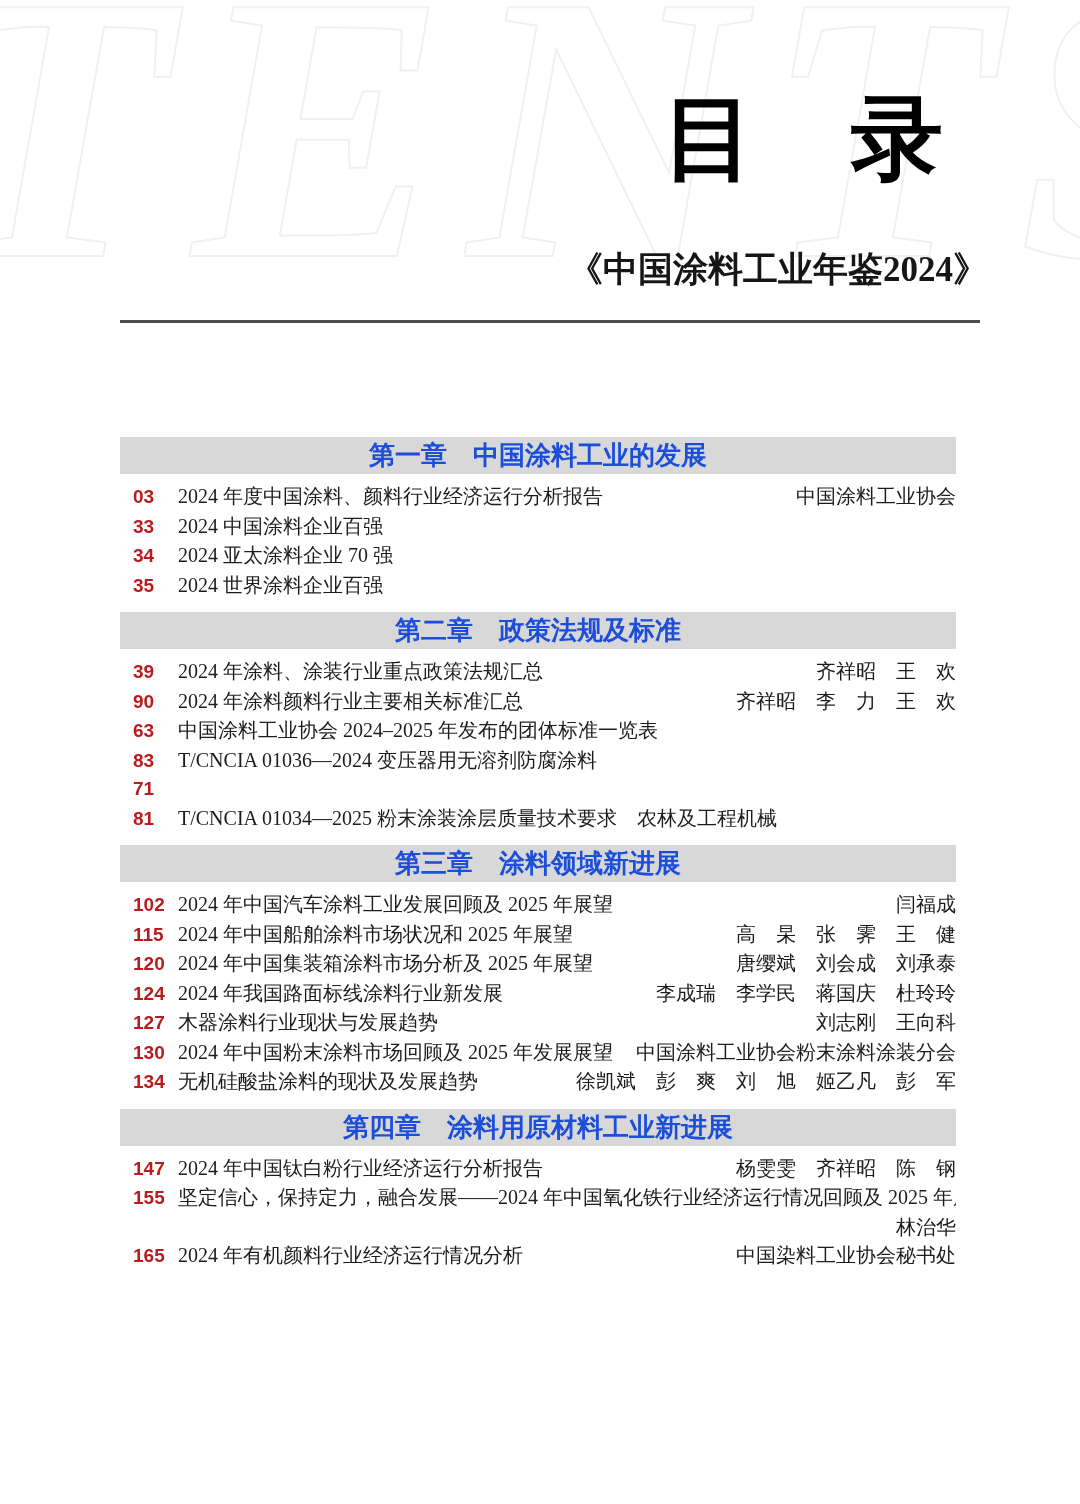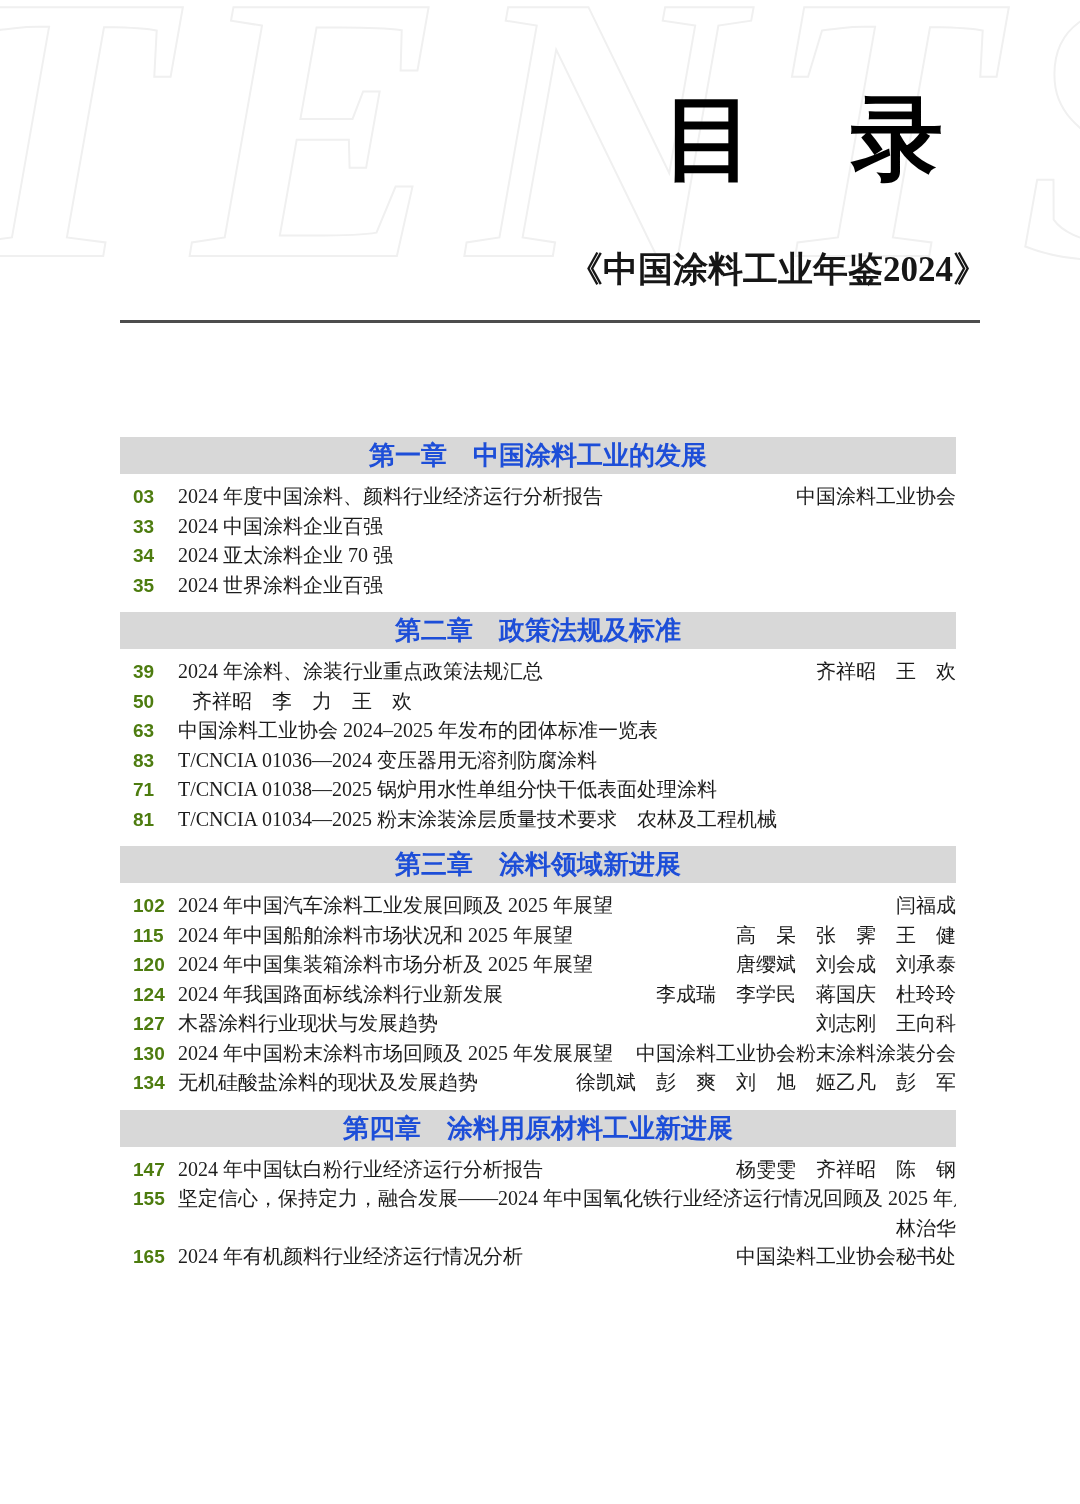--- a/index.html
+++ b/index.html
@@ -79,21 +79,21 @@
     font-size: 20px;
     padding-left: 13px;
     white-space: nowrap;
   }
   .num {
     flex: none;
     width: 45px;
     font-family: "Liberation Sans", sans-serif;
     font-weight: 700;
     font-size: 19px;
-    color: #4d7c0f;
+    color: #b91c1c;
   }
   .entry-title { flex: 1 1 auto; overflow: hidden; }
   .authors { flex: none; margin-left: 14px; }
   .authors-below { display: block; text-align: right; padding-left: 0; }
 </style>
 </head>
 <body>
 
 <div class="page" style="--page-bg: #ffffff; --text-color: #1c1c1c; --chapter-bar-bg: #d8d8d8; --divider-color: #4d4d4d; --watermark-outline: #f0f0f0;">
   <div class="watermark">CONTENTS</div>
@@ -128,34 +128,34 @@
         </section>
         <section class="chapter-section">
           <div class="chapter-bar">第二章　政策法规及标准</div>
           <div class="chapter-rows">
             <div class="toc-row">
               <span class="num">39</span>
               <span class="entry-title">2024 年涂料、涂装行业重点政策法规汇总</span>
               <span class="authors">齐祥昭　王　欢</span>
             </div>
             <div class="toc-row">
-              <span class="num">50</span>
+              <span class="num">90</span>
+              <span class="entry-title">2024 年涂料颜料行业主要相关标准汇总</span>
               <span class="authors">齐祥昭　李　力　王　欢</span>
             </div>
             <div class="toc-row">
               <span class="num">63</span>
               <span class="entry-title">中国涂料工业协会 2024–2025 年发布的团体标准一览表</span>
             </div>
             <div class="toc-row">
               <span class="num">83</span>
               <span class="entry-title">T/CNCIA 01036—2024 变压器用无溶剂防腐涂料</span>
             </div>
             <div class="toc-row">
               <span class="num">71</span>
-              <span class="entry-title">T/CNCIA 01038—2025 锅炉用水性单组分快干低表面处理涂料</span>
             </div>
             <div class="toc-row">
               <span class="num">81</span>
               <span class="entry-title">T/CNCIA 01034—2025 粉末涂装涂层质量技术要求　农林及工程机械</span>
             </div>
           </div>
         </section>
         <section class="chapter-section">
           <div class="chapter-bar">第三章　涂料领域新进展</div>
           <div class="chapter-rows">

